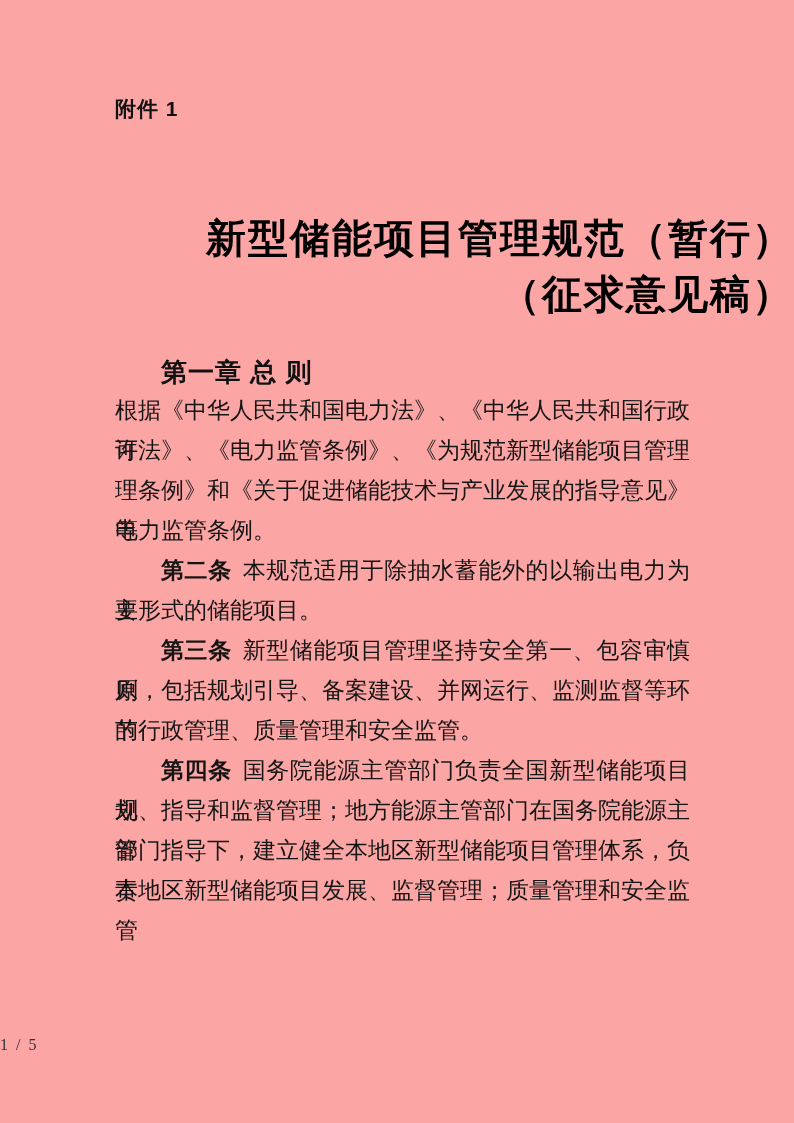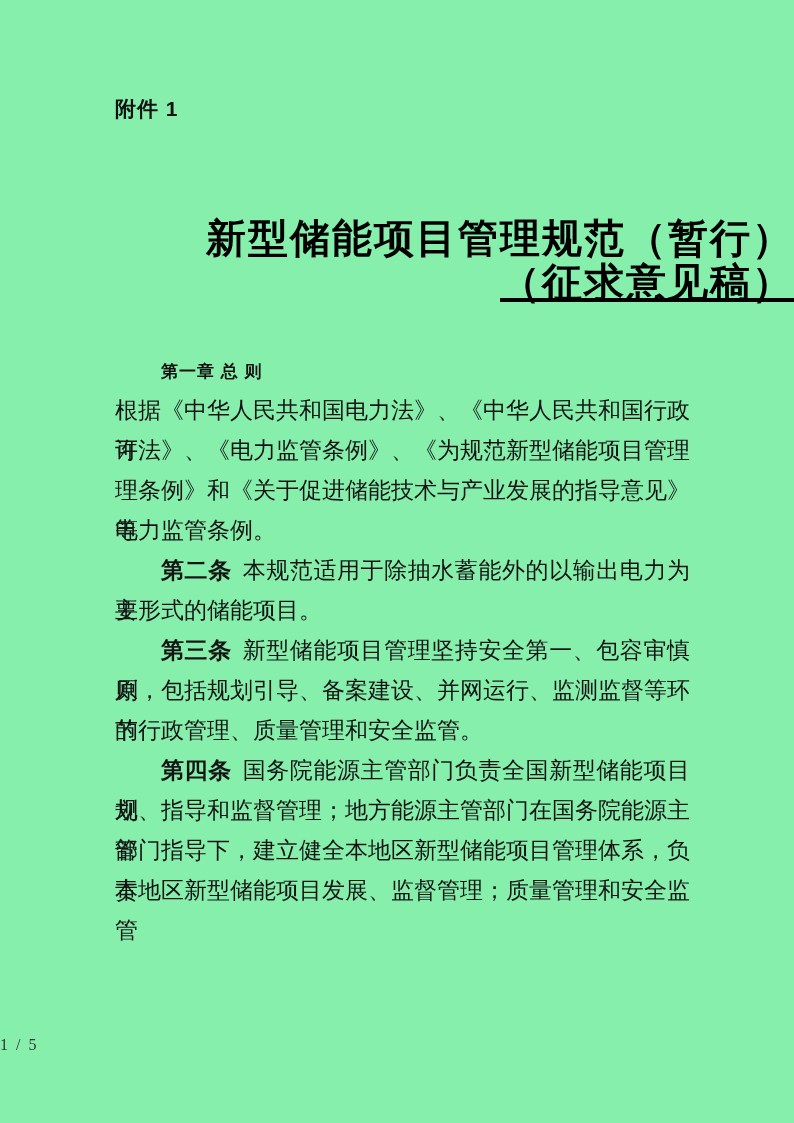--- a/index.html
+++ b/index.html
@@ -5,21 +5,21 @@
 <style>
   html, body {
     margin: 0;
     padding: 0;
     background: #ffffff;
   }
   .page {
     position: relative;
     width: 794px;
     height: 1123px;
-    background: #86efac;
+    background: #fca5a5;
     color: #1a1a1a;
     overflow: hidden;
   }
   
   .attachment {
     position: absolute;
     left: 115px;
     top: 96px;
     font-family: "Liberation Sans", sans-serif;
     font-weight: 700;
@@ -35,29 +35,29 @@
     width: 100%;
     text-align: right;
     font-family: "Liberation Serif", serif;
     font-weight: 700;
     font-size: 40px;
     line-height: 34px;
     letter-spacing: 2px;
     color: #000;
   }
   .title-1 { top: 222px; }
-  .title-2 { top: 266px; text-decoration: underline; }
+  .title-2 { top: 278px; }
   
   .chapter {
     position: absolute;
     left: 161px;
     top: 356px;
     font-family: "Liberation Sans", sans-serif;
     font-weight: 700;
-    font-size: 17px;
+    font-size: 26px;
     line-height: 32px;
     letter-spacing: 1px;
     color: #111;
   }
   
   .body-text {
     position: absolute;
     left: 115px;
     top: 391px;
     width: 575px;

